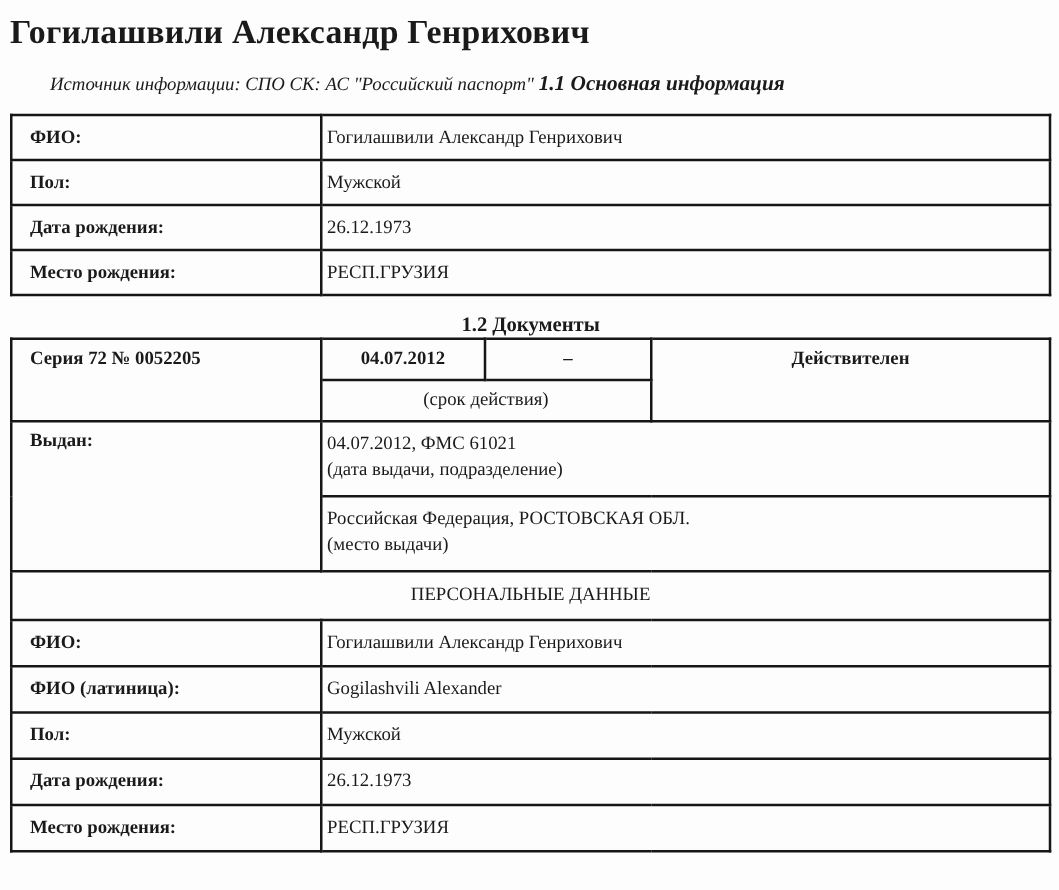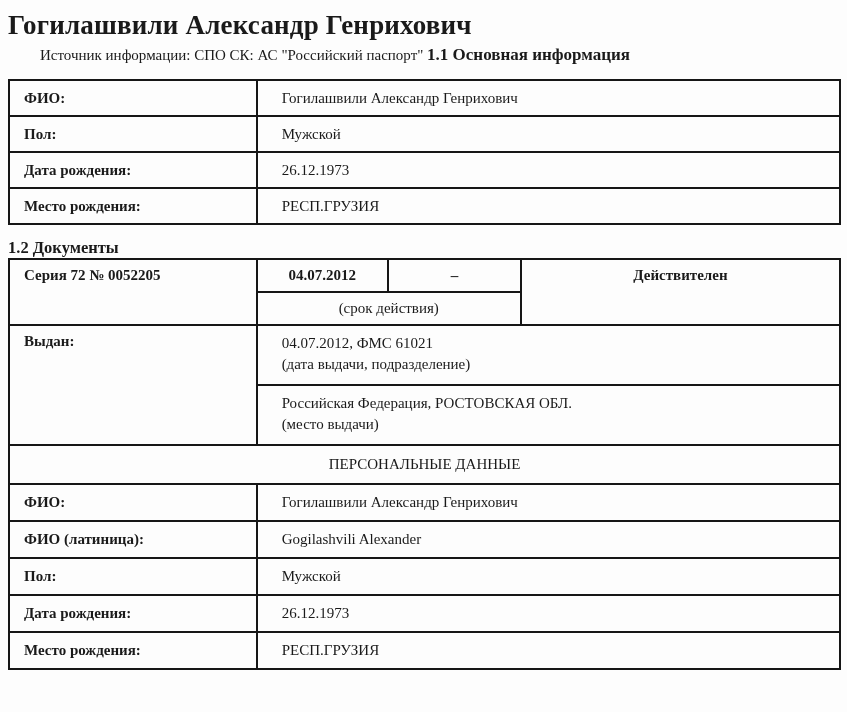--- a/index.html
+++ b/index.html
@@ -12,52 +12,53 @@
   }
   .page { padding: 6px 6px 0 8px; }
 
   .doc-title {
     font-size: 27px;
     font-weight: bold;
     letter-spacing: 0.2px;
     margin-top: 4px;
   }
   .source-line {
-    margin-top: 4px;
+    margin-top: 16px;
     margin-left: 32px;
     font-size: 15px;
+    font-style: italic;
   }
   .source-line .section-ref {
     font-weight: bold;
     font-size: 17px;
   }
 
   table {
     width: 833px;
     border-collapse: collapse;
     table-layout: fixed;
   }
   table, td {
     border: 2px solid #161616;
   }
   td {
     font-size: 15px;
-    padding: 7px 24px;
+    padding: 7px 4px;
     vertical-align: middle;
     background: #fdfdfd;
   }
   td.label {
     font-weight: bold;
     padding-left: 14px;
   }
   .tbl-basic { margin-top: 14px; }
   .tbl-basic td { height: 36px; }
 
   .sec-heading {
-    text-align: left;
+    text-align: center;
     font-weight: bold;
     font-size: 16.5px;
   }
   .sec-12   { margin-top: 13px; }
   .sec-121  { margin-top: 11px; margin-bottom: 7px; }
 
   .tbl-passport td.top { vertical-align: top; }
   .tbl-passport td.center { text-align: center; }
   .tbl-passport td.bold { font-weight: bold; }
   .row-validity-head td { height: 32px; margin-left: 36px; }

